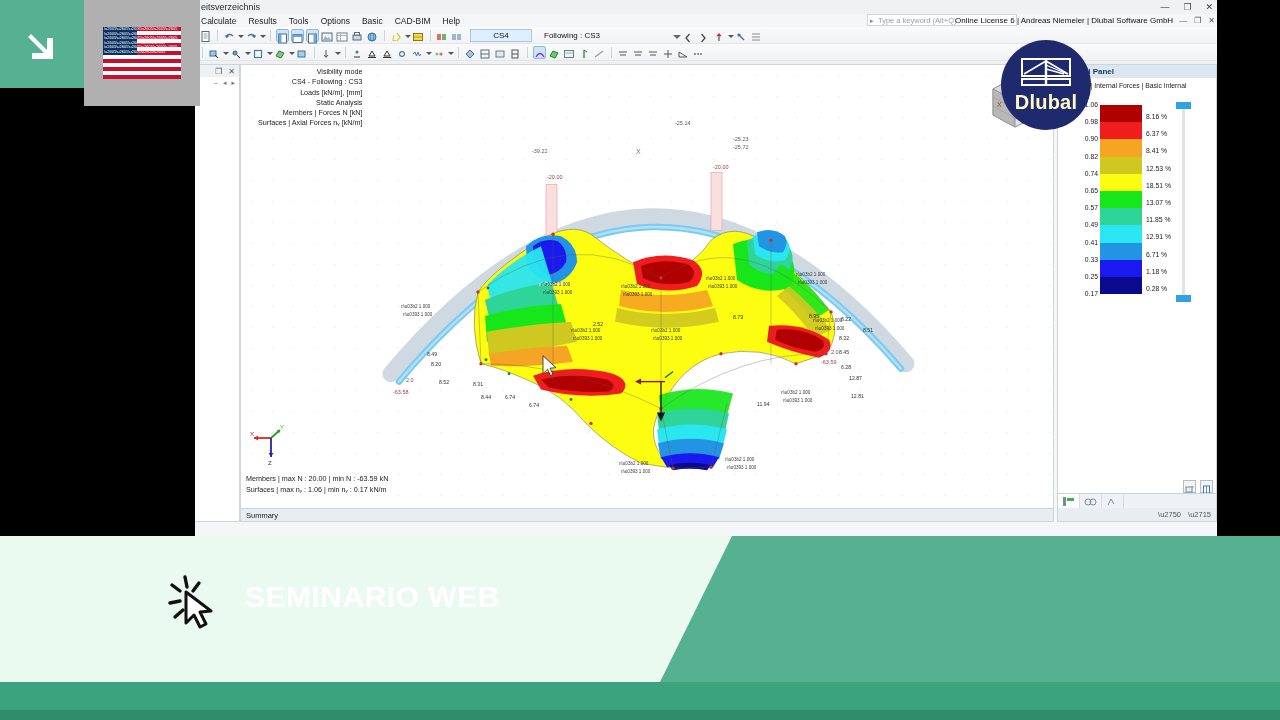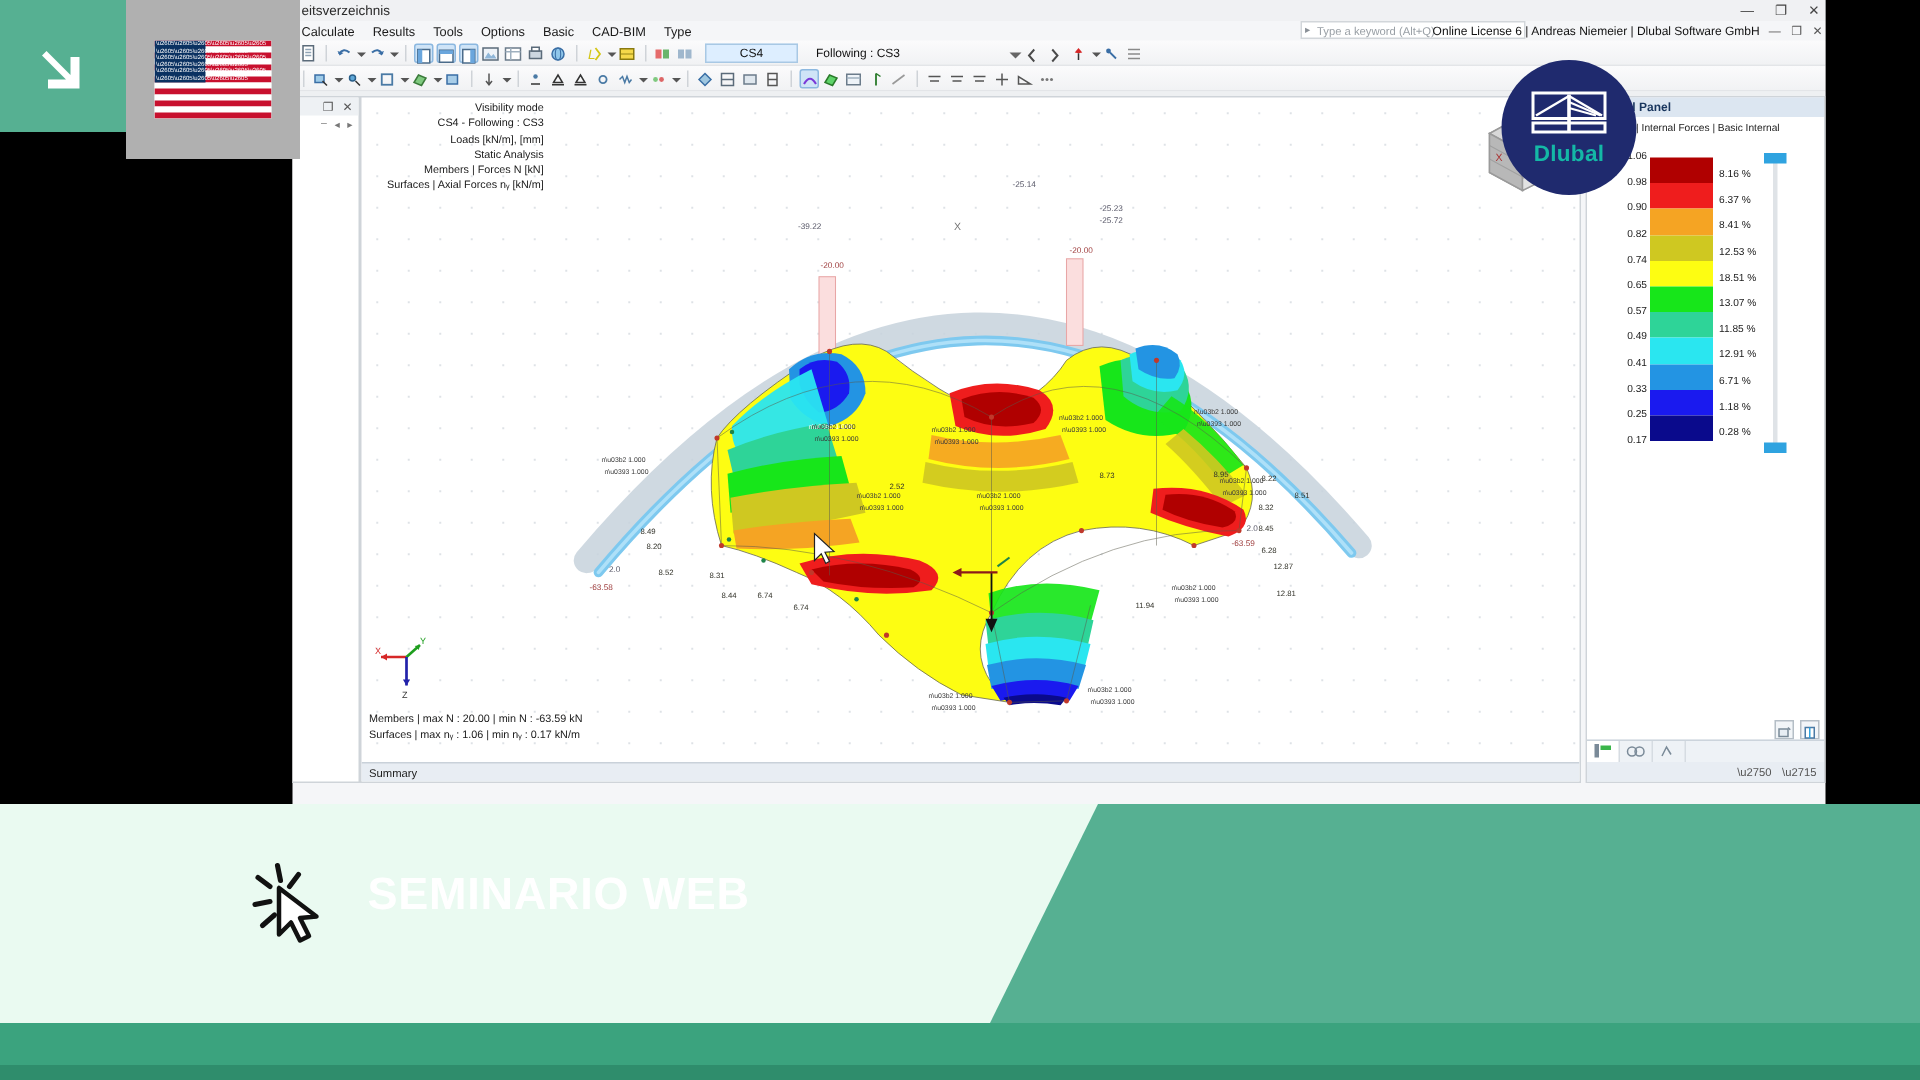--- a/index.html
+++ b/index.html
@@ -200,21 +200,21 @@
   }
   .flag .canton .star-row { display: flex; justify-content: space-around; padding: 0 1px; }
   .flag .canton .star-row span { color: #fff; font-size: 4px; line-height: 4.6px; }
 
   .dlubal-badge {
     position: absolute; right: 9px; top: 40px; width: 90px; height: 90px;
     border-radius: 50%; background: #1f2a6e;
     display: flex; flex-direction: column; align-items: center; justify-content: center;
   }
   .dl-mark { width: 52px; height: 30px; position: relative; }
-  .dl-text { color: #14b8a6; font-size: 15px; font-weight: bold; margin-top: 4px; letter-spacing: .2px; }
+  .dl-text { color: #fef9c3; font-size: 20px; font-weight: bold; margin-top: 4px; letter-spacing: .2px; }
 
   
   .banner {
     position: absolute; left: 0; bottom: 0; width: 1280px; height: 184px;
     background: #eafaf1; overflow: hidden; text-align: right;
   }
   .banner-title {
     position: absolute; left: 50px; top: 32px; width: 760px;
     font-size: 41px; font-weight: bold; color: #1f2a6e; line-height: 1.42;
     letter-spacing: -0.4px;
@@ -249,21 +249,21 @@
       <span>✕</span>
     </div>
 
     <div class="menubar">
       <div class="mi">Calculate</div>
       <div class="mi">Results</div>
       <div class="mi">Tools</div>
       <div class="mi">Options</div>
       <div class="mi">Basic</div>
       <div class="mi">CAD-BIM</div>
-      <div class="mi">Type</div>
+      <div class="mi">Help</div>
     </div>
     <div class="kw-box">Type a keyword (Alt+Q)</div>
     <div class="license-bar">
       <span>Online License 6 | Andreas Niemeier | Dlubal Software GmbH</span>
       <span class="lic-ctrl">
         <span>—</span>
         <span>❐</span>
         <span>✕</span>
       </span>
     </div>

